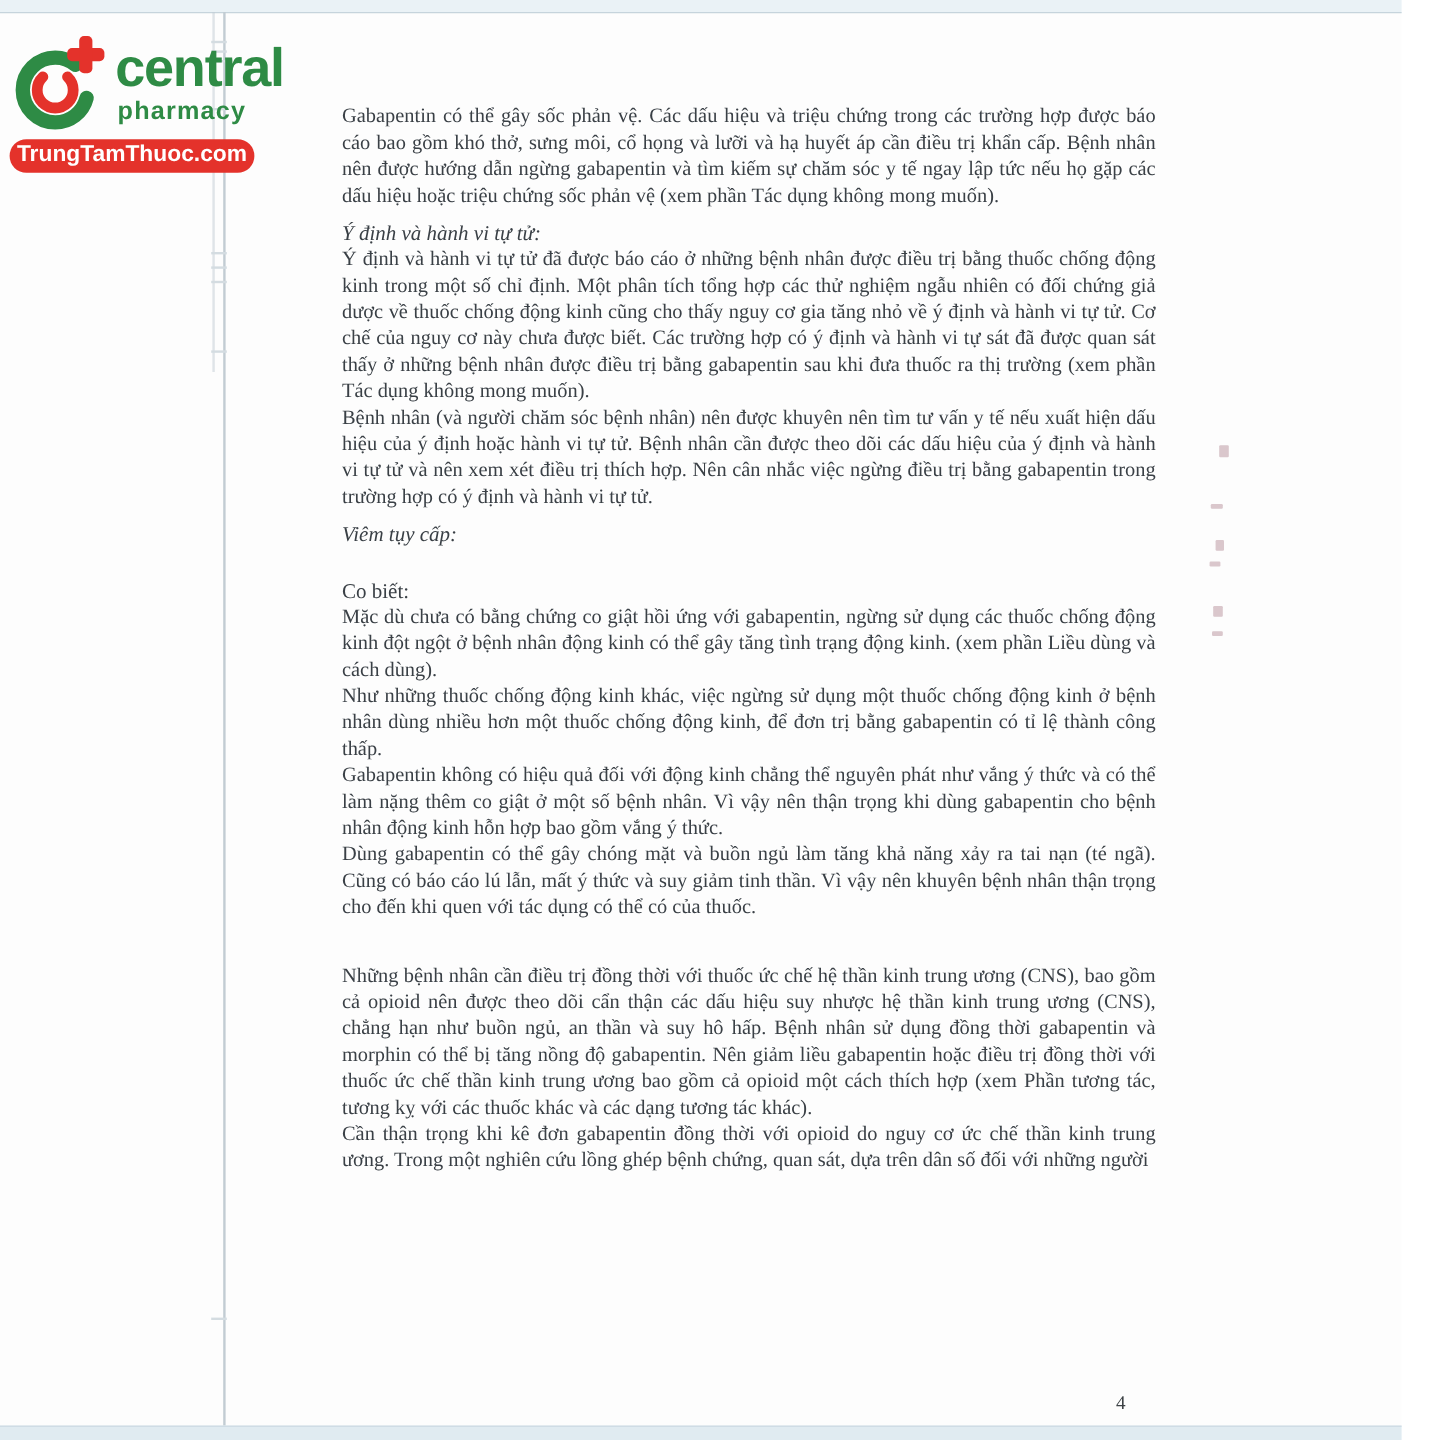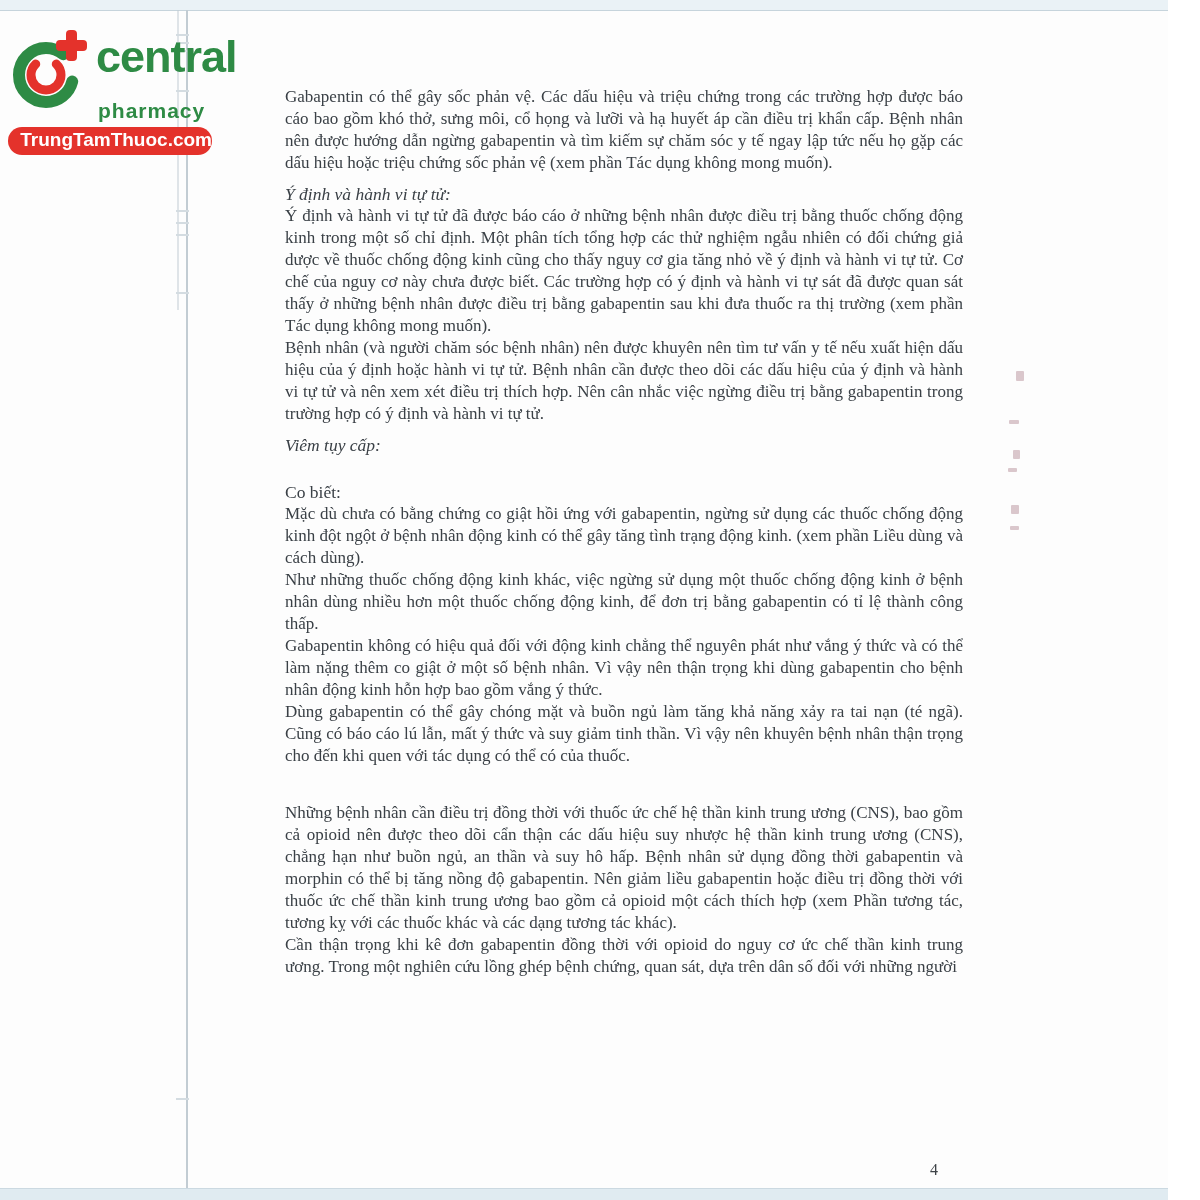--- a/index.html
+++ b/index.html
@@ -13,24 +13,24 @@
   .edge-v{position:absolute;top:10px;bottom:12px;width:2px;background:#c2ccd3;}
   .edge-v.main{left:186px;}
   .edge-v.faint{left:177px;height:300px;bottom:auto;opacity:.5;}
   .tick{position:absolute;width:13px;height:2px;background:#d4dce1;}
   
   .logo{position:absolute;left:8px;top:28px;width:218px;}
   .logo-row{display:flex;align-items:flex-start;}
   .logo-mark{flex:0 0 auto;}
   .logo-text{margin-left:4px;margin-top:6px;font-family:"Liberation Sans",sans-serif;line-height:1;}
   .logo-brand{font-size:45px;font-weight:bold;color:#2e8b45;letter-spacing:-1px;}
-  .logo-sub{font-size:21px;font-weight:bold;color:#2e8b45;letter-spacing:1px;margin-top:21px;margin-left:2px;}
+  .logo-sub{font-size:21px;font-weight:bold;color:#2e8b45;letter-spacing:1px;margin-top:3px;margin-left:2px;}
   .logo-badge{margin-top:6px;width:204px;background:#e4322b;border-radius:14px;color:#ffffff;
               font-family:"Liberation Sans",sans-serif;font-weight:bold;font-size:19px;
-              text-align:right;padding:2px 0 4px 0;}
+              text-align:center;padding:2px 0 4px 0;}
   
   .content{position:absolute;left:285px;top:86px;width:678px;font-size:17px;line-height:22px;
            color:#3a4046;text-align:justify;}
   .content h3{margin:0;font-size:17.5px;line-height:22px;font-weight:normal;font-style:italic;}
   .content h3.rm{font-style:normal;}
   .content p{margin:0;}
   .content section{margin-top:9px;}
   .content section:first-child{margin-top:0;}
   .content section.gap-xl{margin-top:25px;}
   .content section.gap-xxl{margin-top:35px;}

